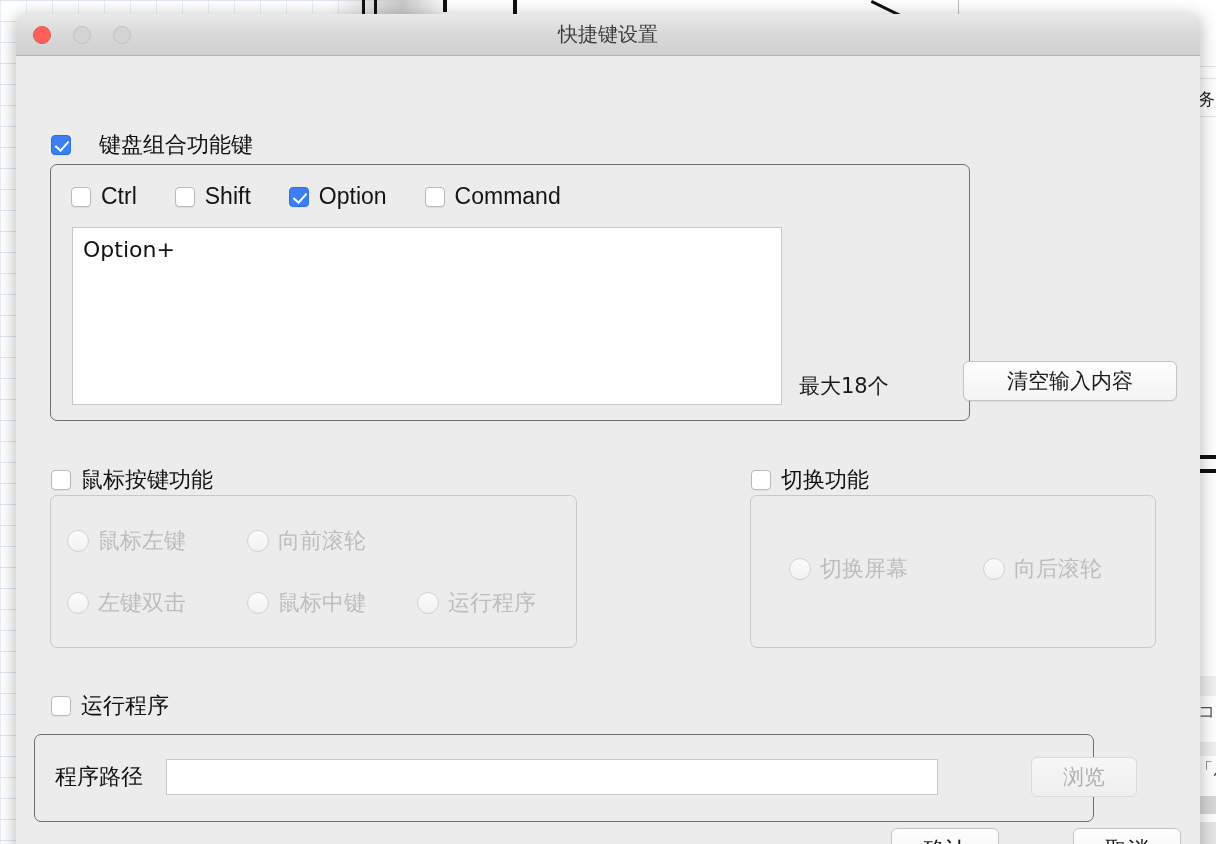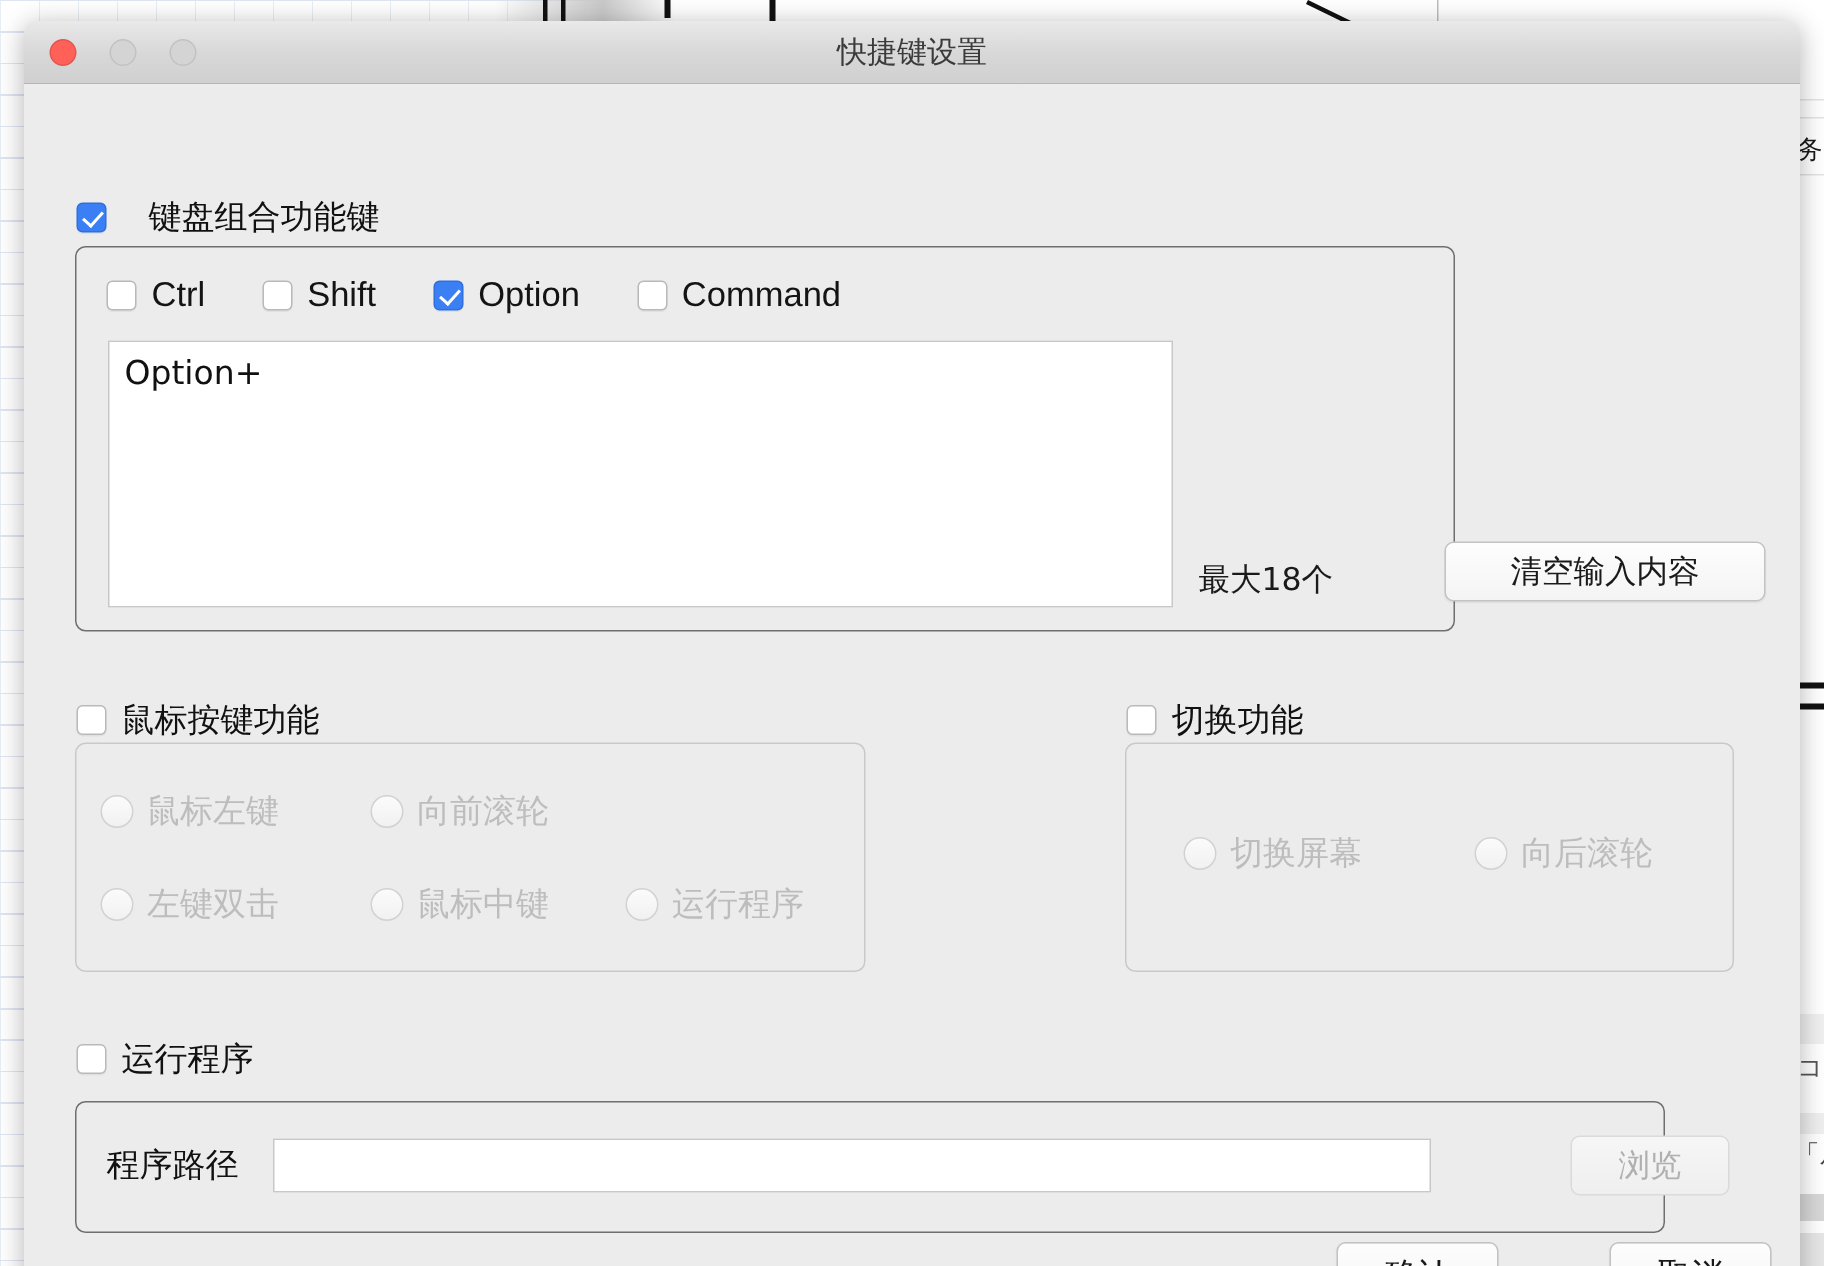--- a/index.html
+++ b/index.html
@@ -219,21 +219,21 @@
   #sec-switch-head { position: absolute; left: 735px; top: 409px; gap: 10px; }
   #sec-switch-head .lbl-cjk { font-size: 22px; }
   #switch-group { left: 734px; top: 439px; width: 406px; height: 153px; text-align: center; }
   #switch-items { position: absolute; left: 38px; top: 58px; display: flex; align-items: center; }
   #switch-items .ritem { display: flex; align-items: center; gap: 9px; }
   #switch-items .rlabel { font-size: 22px; font-family: "DejaVu Sans", sans-serif; }
 
   
   #sec-run-head { position: absolute; left: 35px; top: 635px; gap: 10px; }
   #sec-run-head .lbl-cjk { font-size: 22px; }
-  #run-group { left: 34px; top: 678px; width: 1060px; height: 88px; }
+  #run-group { left: 18px; top: 678px; width: 1060px; height: 88px; }
   #path-label {
     position: absolute; left: 20px; top: 27px;
     font-size: 22px; color: #111;
     font-family: "DejaVu Sans", sans-serif;
   }
   #path-input {
     position: absolute; left: 131px; top: 24px;
     width: 772px; height: 36px;
     padding: 0 8px;
     font-size: 18px;

